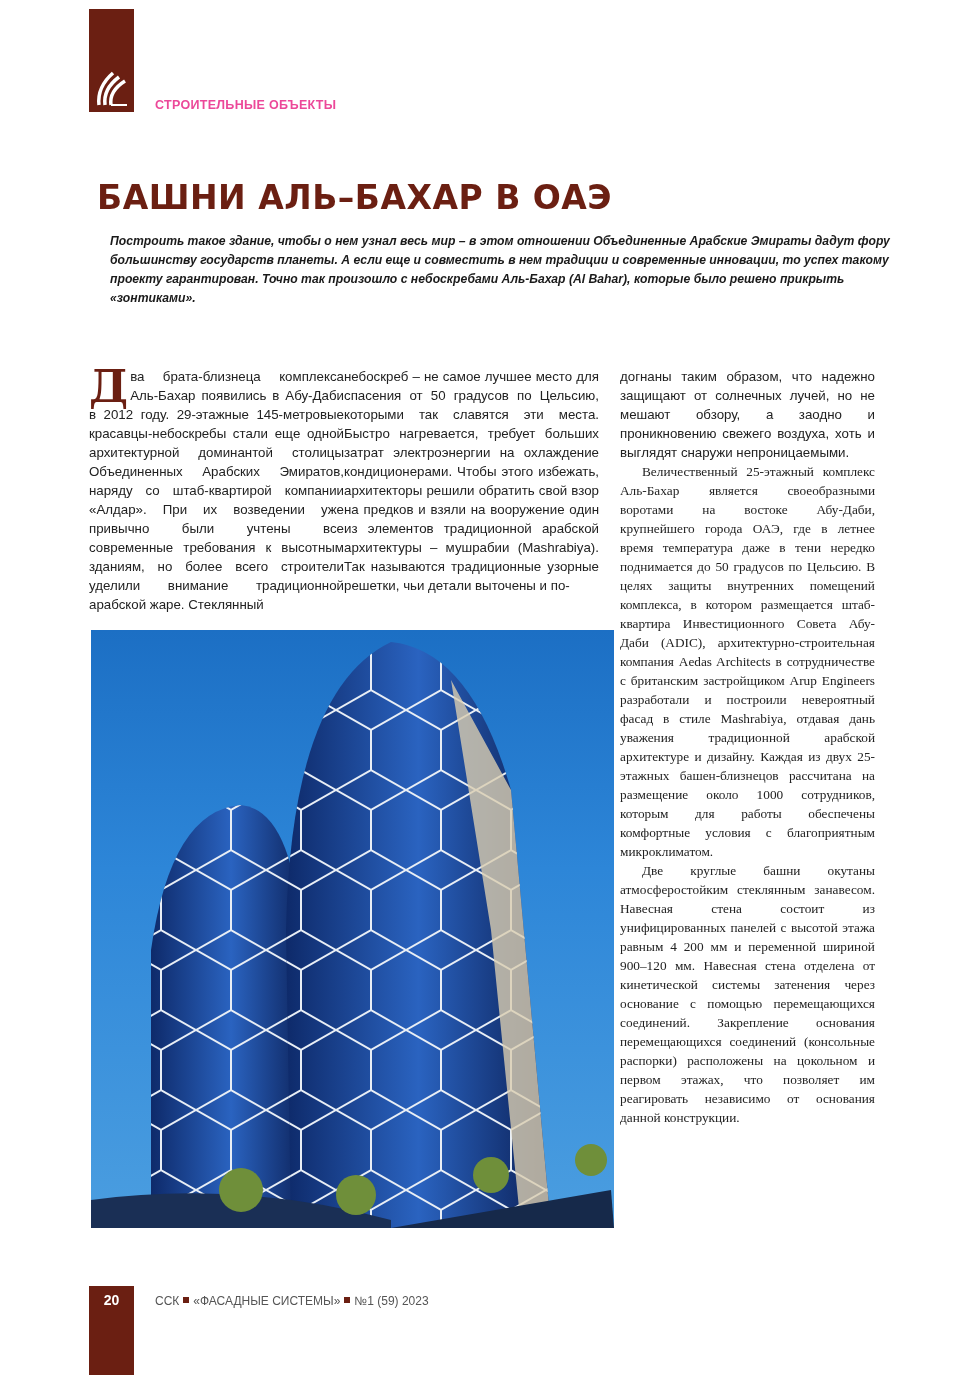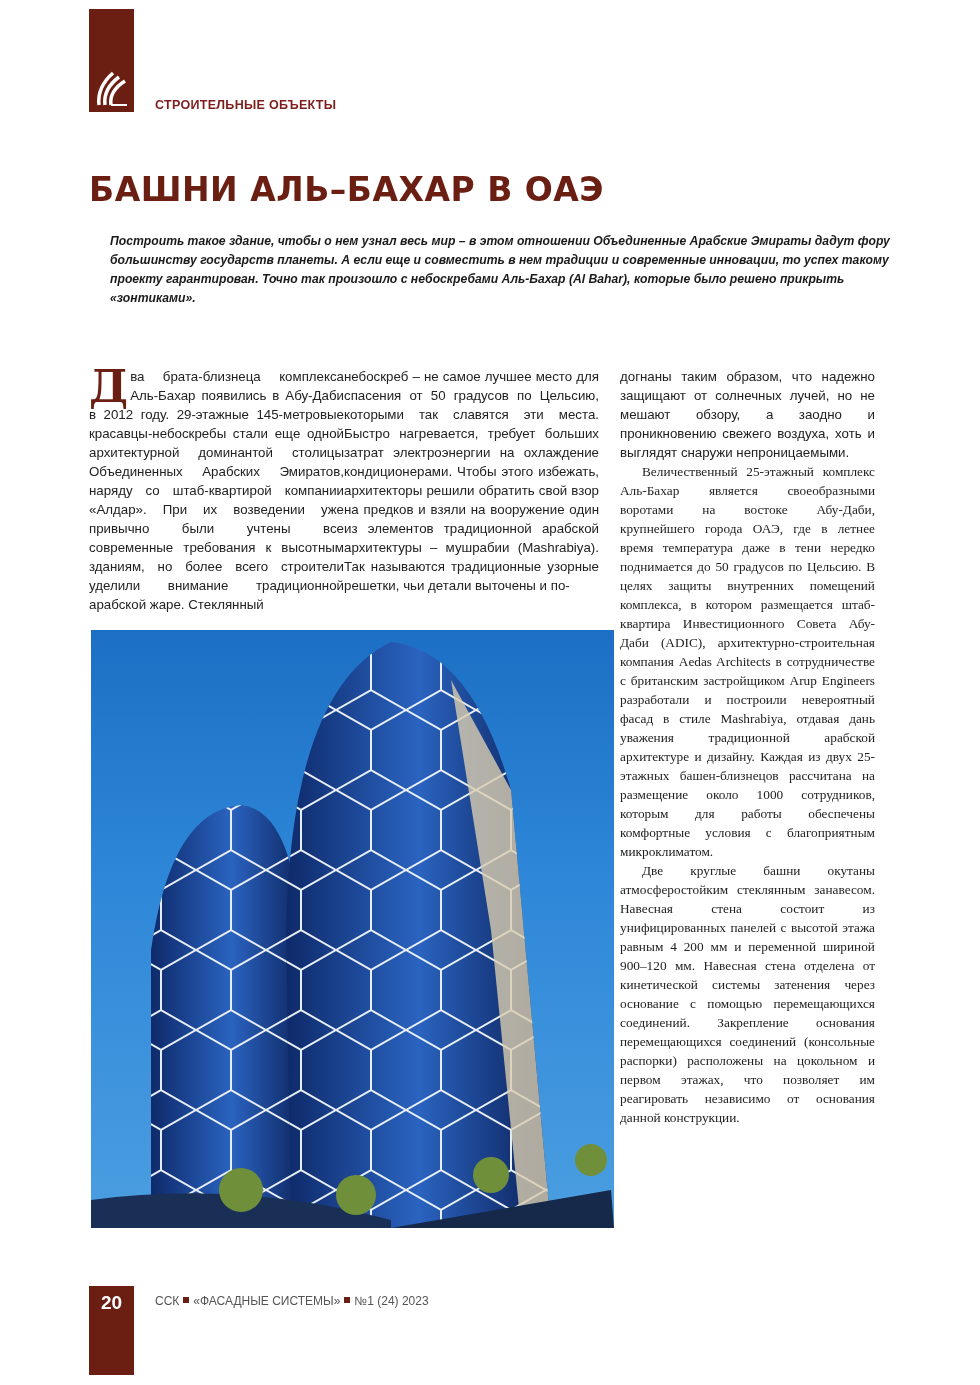--- a/index.html
+++ b/index.html
@@ -1,48 +1,48 @@
 <!DOCTYPE html>
 <html><head>
 <meta charset="utf-8">
 <style>
   html, body { margin:0; padding:0; background:#ffffff; }
   body { width:980px; height:1385px; position:relative; overflow:hidden; font-family:"Liberation Sans", sans-serif; color:#222; }
   .top-bar { position:absolute; left:89px; top:9px; width:45px; height:103px; background:#6b1f12; }
   .logo { position:absolute; left:4px; top:58px; width:38px; height:42px; }
-  .section { position:absolute; left:155px; top:98px; font-size:12.5px; font-weight:bold; color:#7f1d1d; letter-spacing:0.3px; }
+  .section { position:absolute; left:155px; top:98px; font-size:12.5px; font-weight:bold; color:#ec4899; letter-spacing:0.3px; }
   .title { position:absolute; left:89px; top:170px; font-size:33px; font-weight:bold; color:#6b1f12; letter-spacing:0.5px; font-family:"DejaVu Sans", sans-serif; }
   .lead { position:absolute; left:110px; top:232px; width:780px; font-size:12.2px; font-style:italic; font-weight:bold; line-height:19px; color:#1a1a1a; }
   .col { position:absolute; top:367px; width:255px; font-size:13.3px; line-height:19px; text-align:justify; color:#222; }
   .col p { margin:0; }
   .col p.indent { text-indent:22px;font-family:Liberation Serif, serif; }
   .c1 { left:89px; }
   .c2 { left:344px; }
   .c3 { left:620px; }
   .dropcap { float:left; font-size:44px; line-height:36px; font-weight:bold; color:#6b1f12; margin:2px 2px 0 0; font-family:"DejaVu Serif", serif; }
   .photo { position:absolute; left:91px; top:630px; width:523px; height:598px; overflow:hidden; background:linear-gradient(180deg,#1c6fc4 0%,#2d86d8 40%,#4b9ee0 100%); }
   .footer-bar { position:absolute; left:89px; top:1286px; width:45px; height:89px; background:#6b1f12; }
-  .page-num { position:absolute; left:0; top:6px; width:45px; text-align:center; color:#fff; font-weight:bold; font-size:19px; }
+  .page-num { position:absolute; left:0; top:6px; width:45px; text-align:center; color:#fff; font-weight:bold; font-size:14px; }
   .footer-text { position:absolute; left:155px; top:1294px; font-size:12px; color:#555; }
   .sq { display:inline-block; width:6px; height:6px; background:#6b1f12; margin:0 4px; vertical-align:2px; }
 </style>
 </head>
 <body>
 
 <div class="top-bar">
   <svg class="logo" viewBox="0 0 38 42">
     <path d="M6 38 Q4 20 20 6" stroke="#fff" stroke-width="3.5" fill="none"></path>
     <path d="M12 38 Q10 22 26 10" stroke="#fff" stroke-width="3.5" fill="none"></path>
     <path d="M18 38 Q16 24 32 14" stroke="#fff" stroke-width="3.5" fill="none"></path>
     <path d="M18 38 L34 38" stroke="#fff" stroke-width="2" fill="none"></path>
   </svg>
 </div>
 <div class="section">СТРОИТЕЛЬНЫЕ ОБЪЕКТЫ</div>
 
-<h1 class="title" style="margin:0">БАШНИ АЛЬ–БАХАР В ОАЭ</h1>
+<h1 class="title" style="margin:8px">БАШНИ АЛЬ–БАХАР В ОАЭ</h1>
 <div class="lead">Построить такое здание, чтобы о нем узнал весь мир – в этом отношении Объединенные Арабские Эмираты дадут фору большинству государств планеты. А если еще и совместить в нем традиции и современные инновации, то успех такому проекту гарантирован. Точно так произошло с небоскребами Аль-Бахар (Al Bahar), которые было решено прикрыть «зонтиками».</div>
 
 <div class="col c1">
   <p><span class="dropcap">Д</span><span>ва брата-близнеца комплекса Аль-Бахар появились в Абу-Даби в 2012 году. 29-этажные 145-метровые красавцы-небоскребы стали еще одной архитектурной доминантой столицы Объединенных Арабских Эмиратов, наряду со штаб-квартирой компании «Алдар». При их возведении уже привычно были учтены все современные требования к высотным зданиям, но более всего строители уделили внимание традиционной арабской жаре. Стеклянный</span></p>
 </div>
 <div class="col c2">
   <p>небоскреб – не самое лучшее место для спасения от 50 градусов по Цельсию, которыми так славятся эти места. Быстро нагревается, требует больших затрат электроэнергии на охлаждение кондиционерами. Чтобы этого избежать, архитекторы решили обратить свой взор на предков и взяли на вооружение один из элементов традиционной арабской архитектуры – мушрабии (Mashrabiya). Так называются традиционные узорные решетки, чьи детали выточены и по-</p>
 </div>
 <div class="col c3">
   <p>догнаны таким образом, что надежно защищают от солнечных лучей, но не мешают обзору, а заодно и проникновению свежего воздуха, хоть и выглядят снаружи непроницаемыми.</p>
@@ -73,14 +73,14 @@
     <circle cx="265" cy="565" r="20" fill="#6f8f3a"></circle>
     <circle cx="400" cy="545" r="18" fill="#6f8f3a"></circle>
     <circle cx="500" cy="530" r="16" fill="#6f8f3a"></circle>
   </svg>
 </div>
 
 <div class="footer-bar">
   <div class="page-num">20</div>
 </div>
 <div class="footer-text">
-  <span>ССК</span><span class="sq"></span><span>«ФАСАДНЫЕ СИСТЕМЫ»</span><span class="sq"></span><span>№1 (24) 2023</span>
+  <span>ССК</span><span class="sq"></span><span>«ФАСАДНЫЕ СИСТЕМЫ»</span><span class="sq"></span><span>№1 (59) 2023</span>
 </div>
 
 </body></html>

